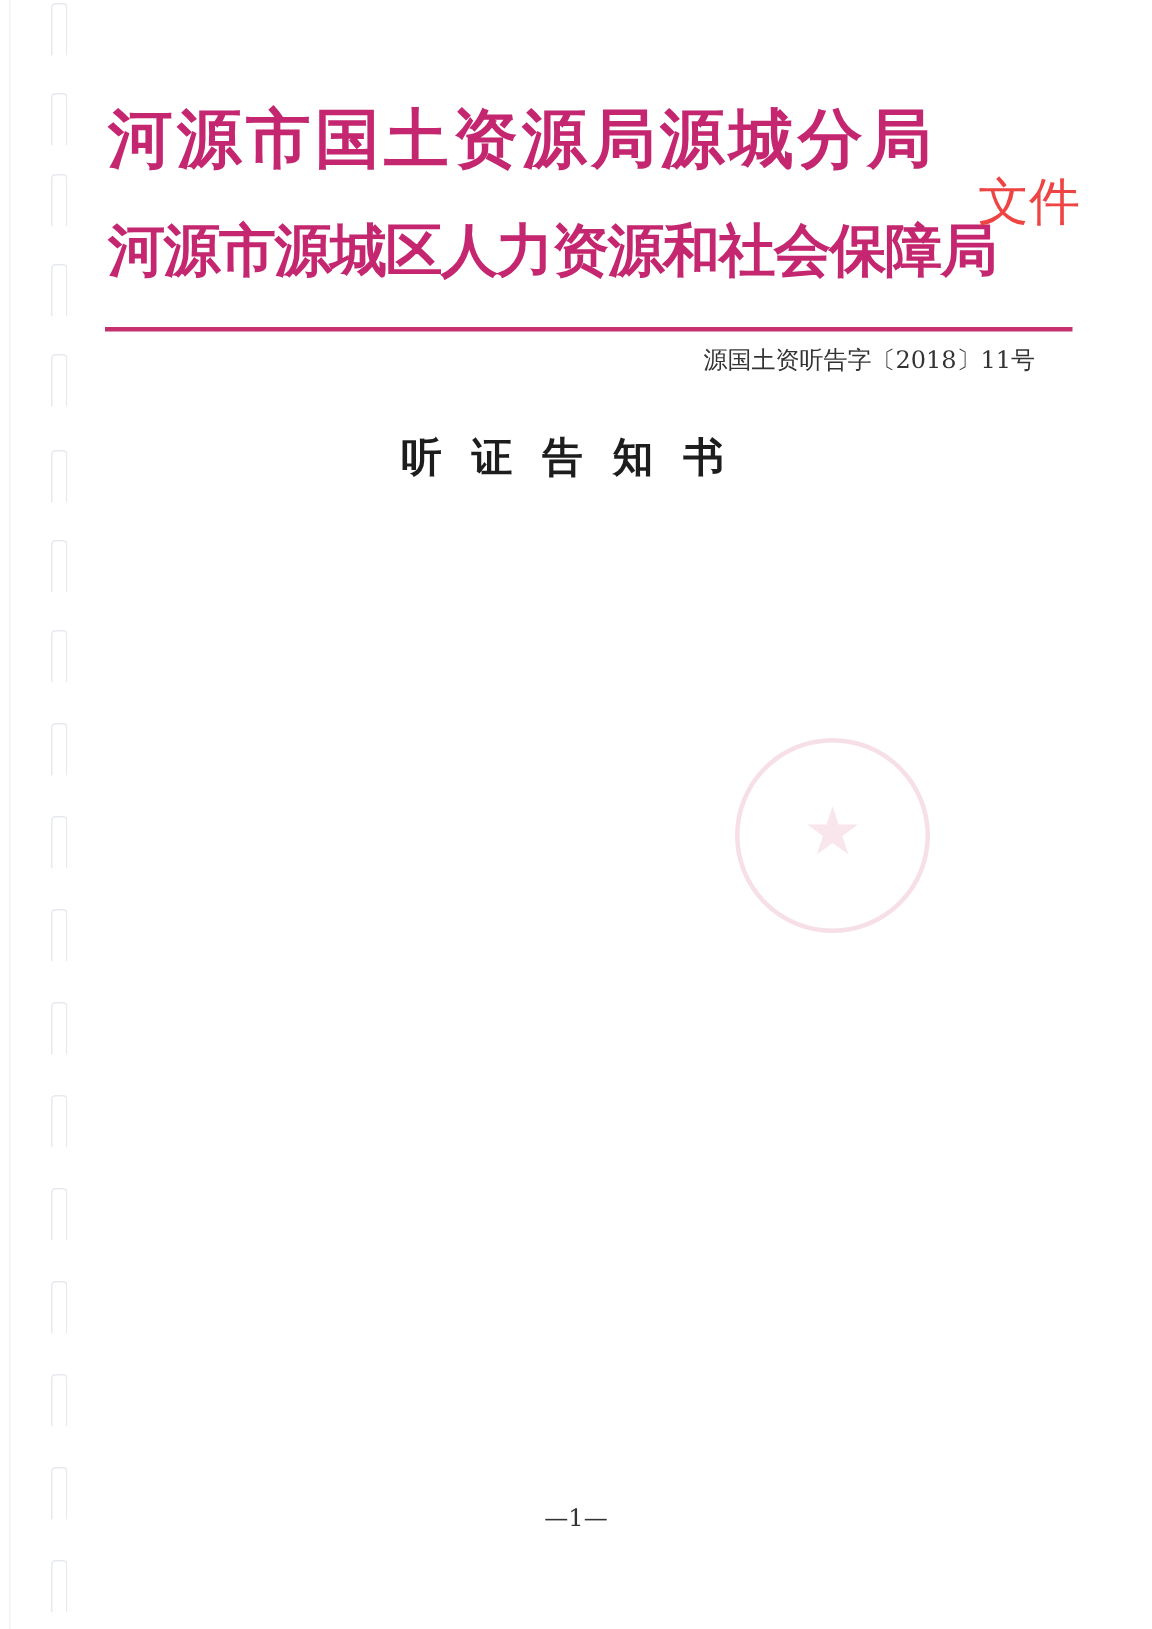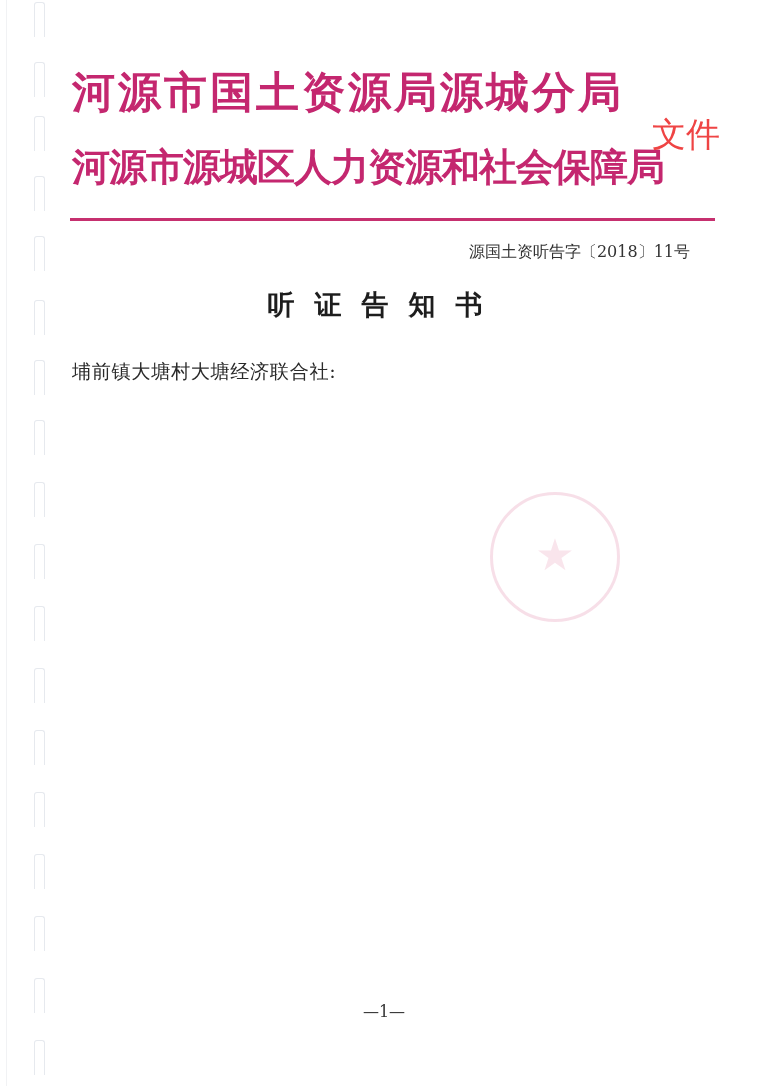--- a/index.html
+++ b/index.html
@@ -82,21 +82,20 @@
       background: #c6306f;
     }
     .doc-number {
       position: absolute;
       right: 78px;
       top: 230px;
       font-size: 16px;
       color: #333;
       white-space: nowrap;
       font-family: "DejaVu Serif", serif;
-      margin-top: 12px;
     }
     .doc-title {
       position: absolute;
       left: 0;
       width: 768px;
       top: 287px;
       text-align: center;
       font-size: 27px;
       font-weight: bold;
       letter-spacing: 20px;
@@ -191,16 +190,15 @@
 
 <div class="doc-number">源国土资听告字〔2018〕11号</div>
 
 <div class="doc-title">听证告知书</div>
 
 <div class="seal">
   <div class="seal-star">★</div>
 </div>
 
 <div class="body-text">
-  <p class="salutation">埔前镇大塘村大塘经济联合社:</p>
 </div>
 
 <div class="page-number">—1—</div>
 
 </body></html>

